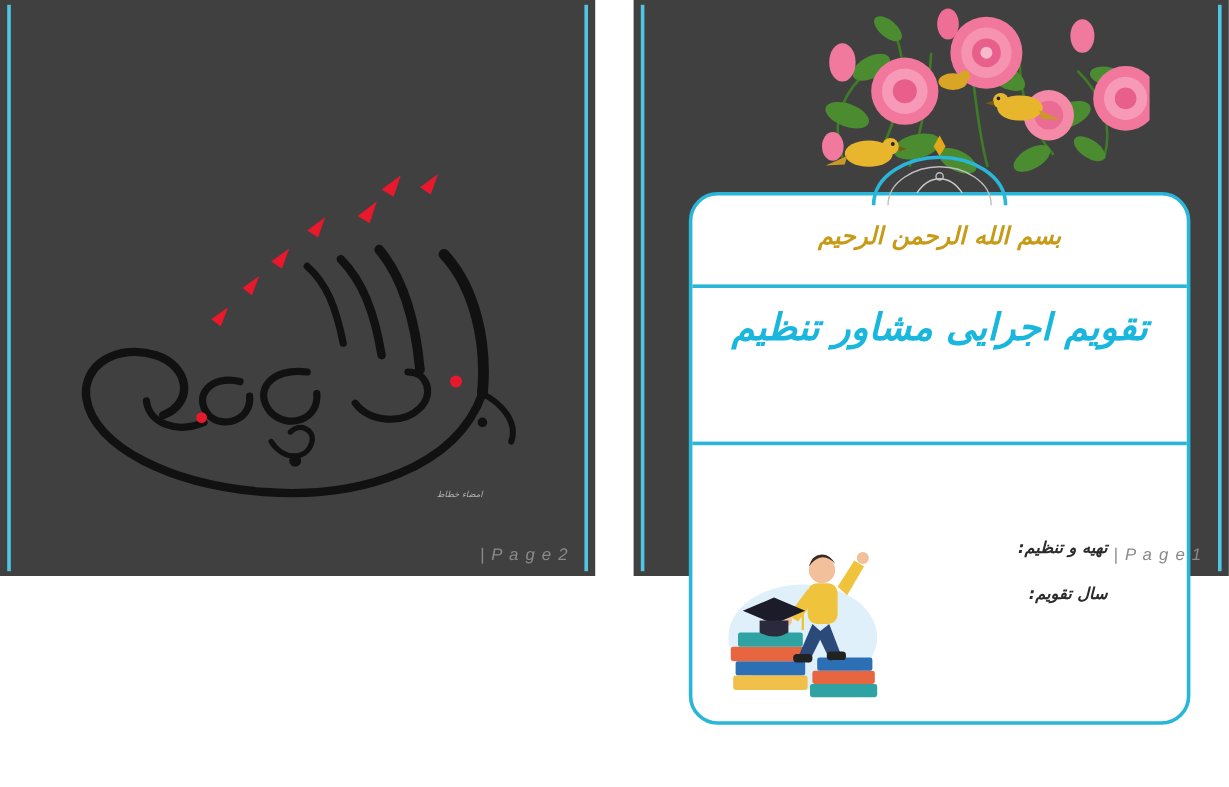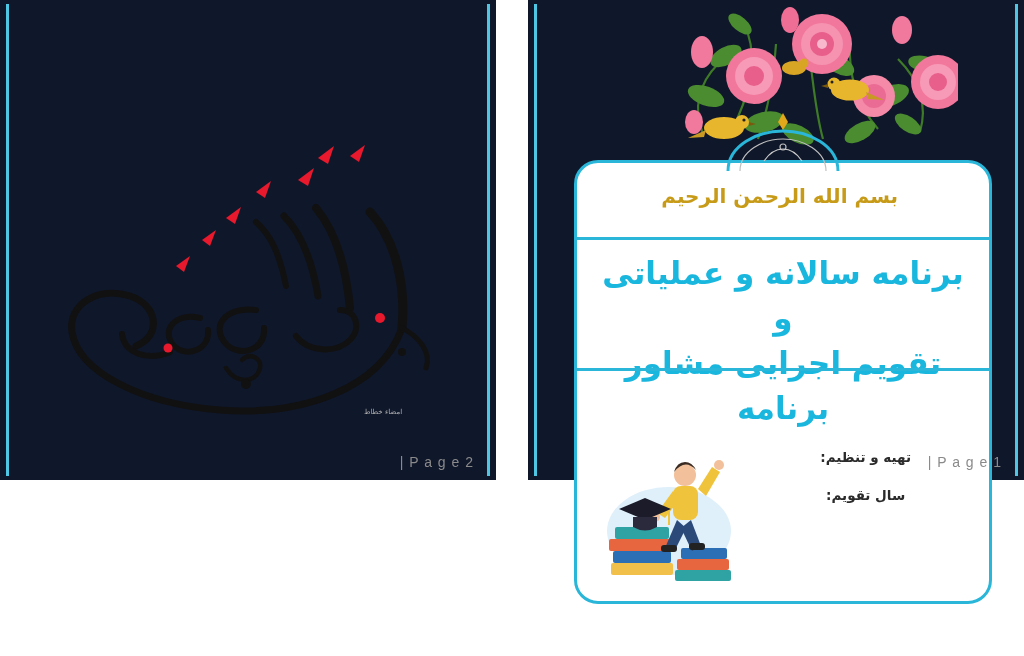--- a/index.html
+++ b/index.html
@@ -21,22 +21,23 @@
     flex-direction: row;
     justify-content: space-between;
     background: #ffffff;
   }
 
   
   .page {
     position: relative;
     width: 496px;
     height: 480px;
-    background: #0f172a;
+    background: #404040;
     box-sizing: border-box;
+    font-style: italic;
   }
   .page-inner-border {
     position: absolute;
     box-sizing: border-box;
     border: 2px solid #29b6d8;
     pointer-events: none;
   }
   .page1 .outer-line {
     left: 6px; top: 4px; right: 6px; bottom: 4px;
     border-left: 3px solid #4ec6e4;
@@ -116,23 +117,23 @@
     font-size: 31px;
     font-weight: bold;
     line-height: 1.45;
     text-align: center;
     direction: rtl;
     font-family: "DejaVu Sans", sans-serif;
   }
 
   .meta-block {
     position: absolute;
-    right: 78px;
+    right: 66px;
     top: 286px;
-    text-align: center;
+    text-align: right;
     direction: rtl;
     color: #2b2b2b;
   }
   .meta-line {
     font-size: 13.5px;
     font-weight: bold;
     margin-bottom: 22px;
     font-family: "DejaVu Sans", sans-serif;
     white-space: nowrap;
   }
@@ -267,22 +268,21 @@
           <circle cx="65" cy="36" r="3" fill="none" stroke="#bdbdbd" stroke-width="1.2"></circle>
           <path d="M46 50 q8 -12 19 -12 q11 0 19 12" fill="none" stroke="#c9c9c9" stroke-width="1.2"></path>
         </svg>
       </div>
 
       <div class="basmala-gold">بسم الله الرحمن الرحیم</div>
 
       <div class="card-rule rule-1"></div>
 
       <div class="main-title">
-        <div>برنامه سالانه و عملیاتی و</div>
-        <div>تقویم اجرایی مشاور برنامه</div>
+        <div>تقویم اجرایی مشاور تنظیم</div>
       </div>
 
       <div class="card-rule rule-2"></div>
 
       <div class="meta-block">
         <div class="meta-line">تهیه و تنظیم:</div>
         <div class="meta-line">سال تقویم:</div>
       </div>
 
       <div class="student-art">

